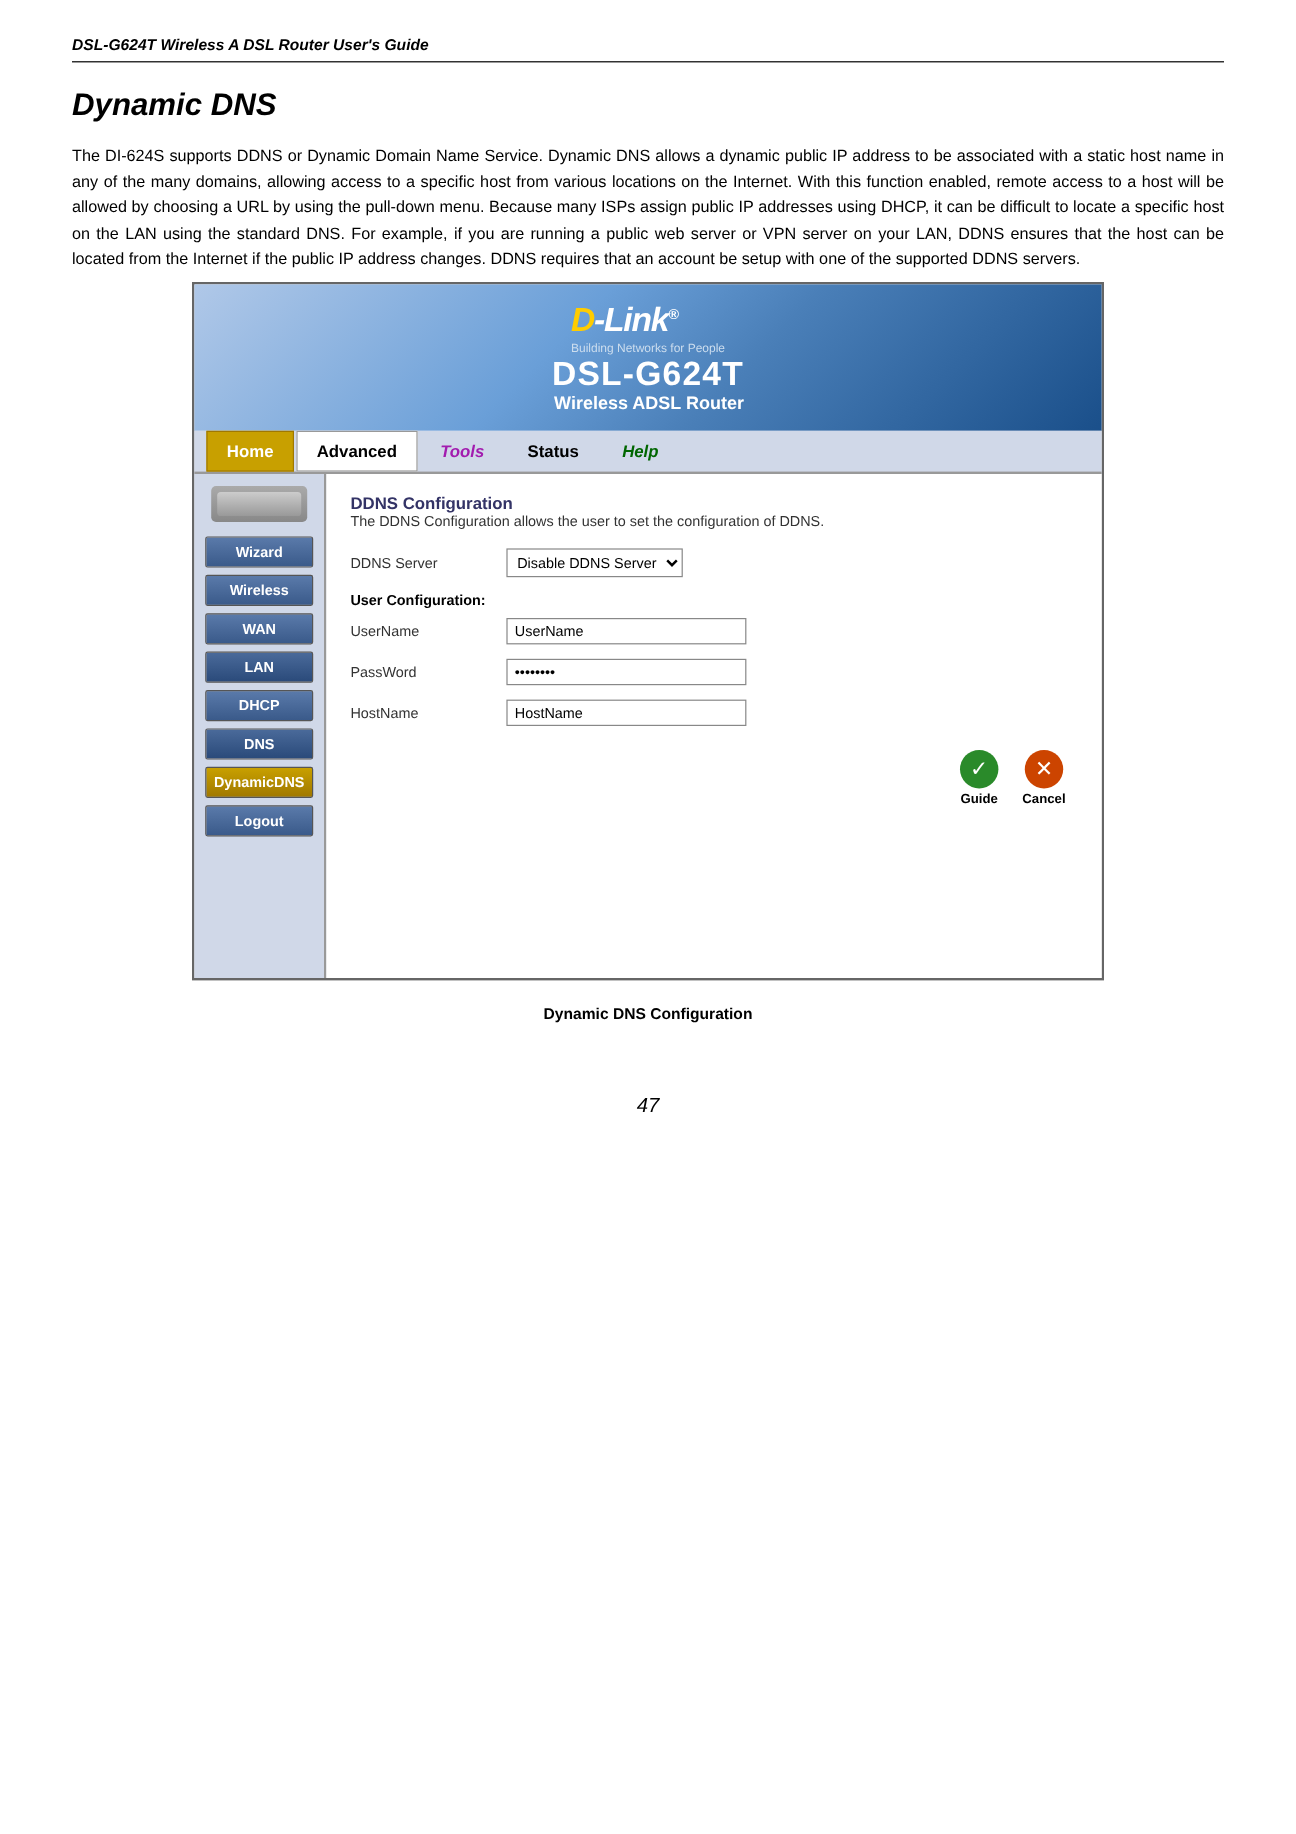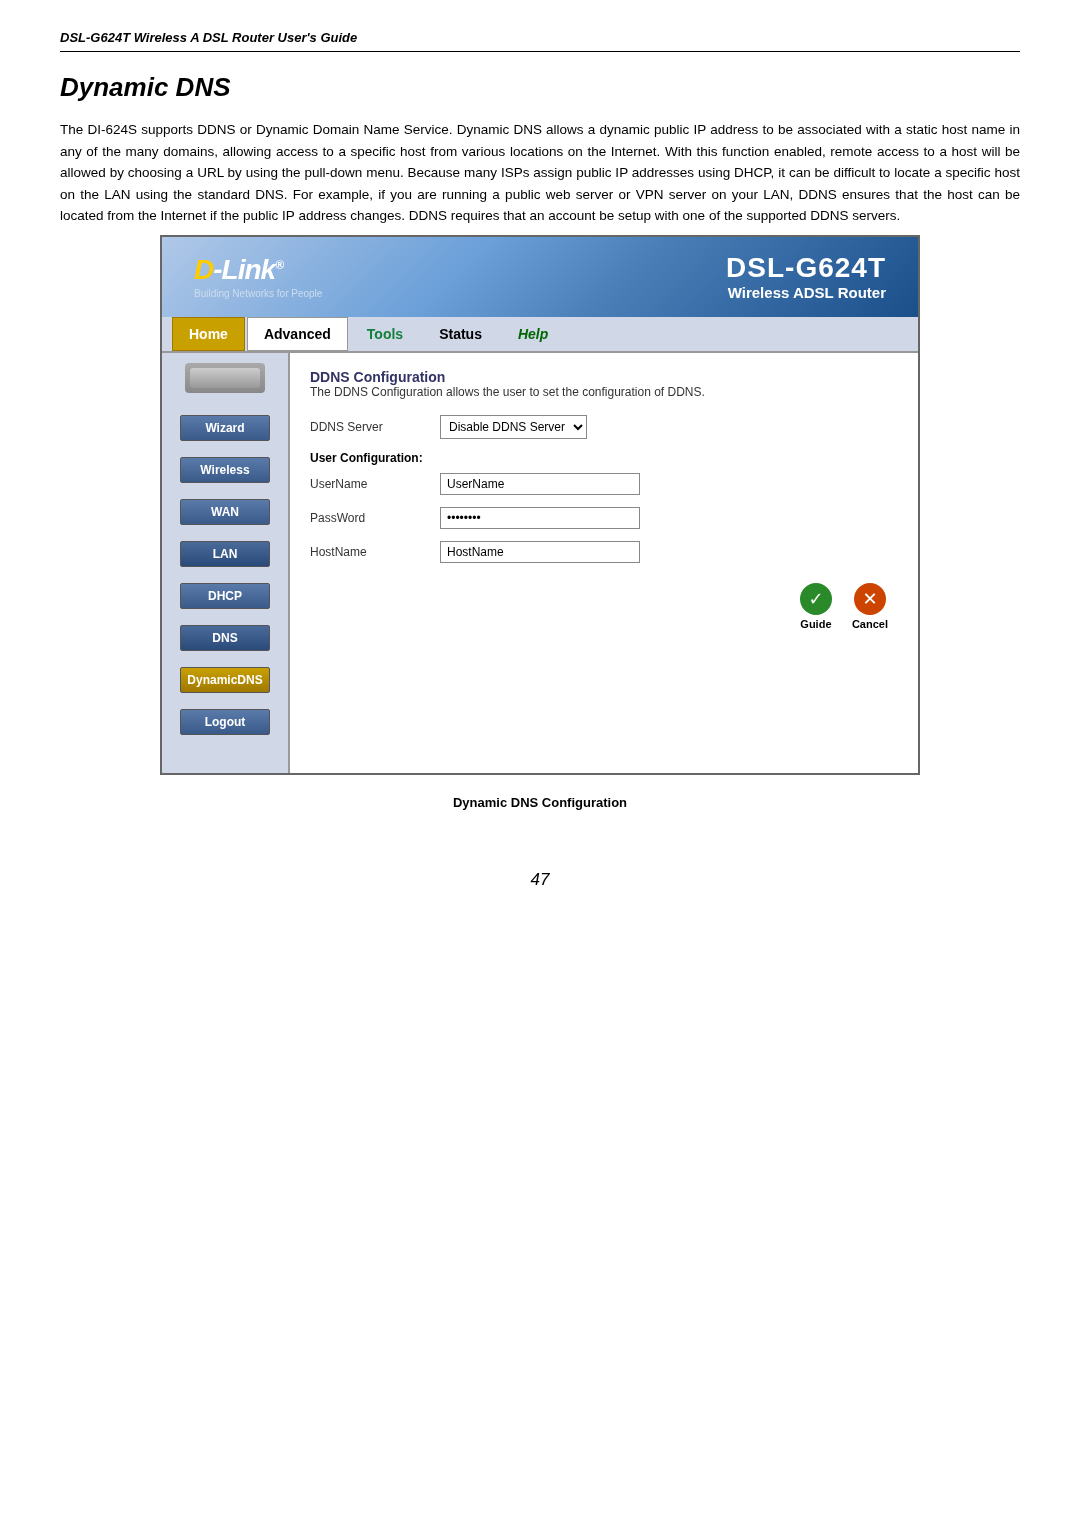--- a/index.html
+++ b/index.html
@@ -39,23 +39,24 @@
       width: 760px;
       margin: 0 auto 20px auto;
       background: #fff;
     }
 
     
     .router-header {
       background: linear-gradient(135deg, #b0c8e8 0%, #6a9fd8 40%, #4a7fb8 60%, #1a4f8a 100%);
       display: flex;
       align-items: center;
-      justify-content: space-between;
+      justify-content: center;
       padding: 14px 32px;
       min-height: 80px;
+      flex-direction: column;
     }
     .dlink-logo-area {
       display: flex;
       flex-direction: column;
     }
     .dlink-logo-text {
       font-size: 28px;
       font-weight: 900;
       color: #fff;
       font-style: italic;
@@ -103,39 +104,39 @@
     .nav-item-home {
       background: #c8a000;
       color: #fff;
       border-color: #a07800;
     }
     .nav-item-advanced {
       background: #fff;
       color: #000;
       border: 1px solid #999;
     }
-    .nav-item-tools { color: #15803d; }
+    .nav-item-tools { color: #a21caf; font-style: italic; }
     .nav-item-status { color: #000; font-weight: bold; }
     .nav-item-help { color: #006600; font-weight: bold; font-style: italic; }
 
     
     .router-body {
       display: flex;
       min-height: 420px;
     }
 
     
     .sidebar {
-      width: 128px;
+      width: 110px;
       background: #d0d8e8;
       border-right: 2px solid #999;
       padding: 10px 8px;
       display: flex;
       flex-direction: column;
-      gap: 16px;
+      gap: 6px;
       align-items: center;
     }
     .sidebar-device-img {
       width: 80px;
       height: 30px;
       background: linear-gradient(to bottom, #aaa, #888);
       border-radius: 4px;
       margin-bottom: 6px;
       position: relative;
     }

